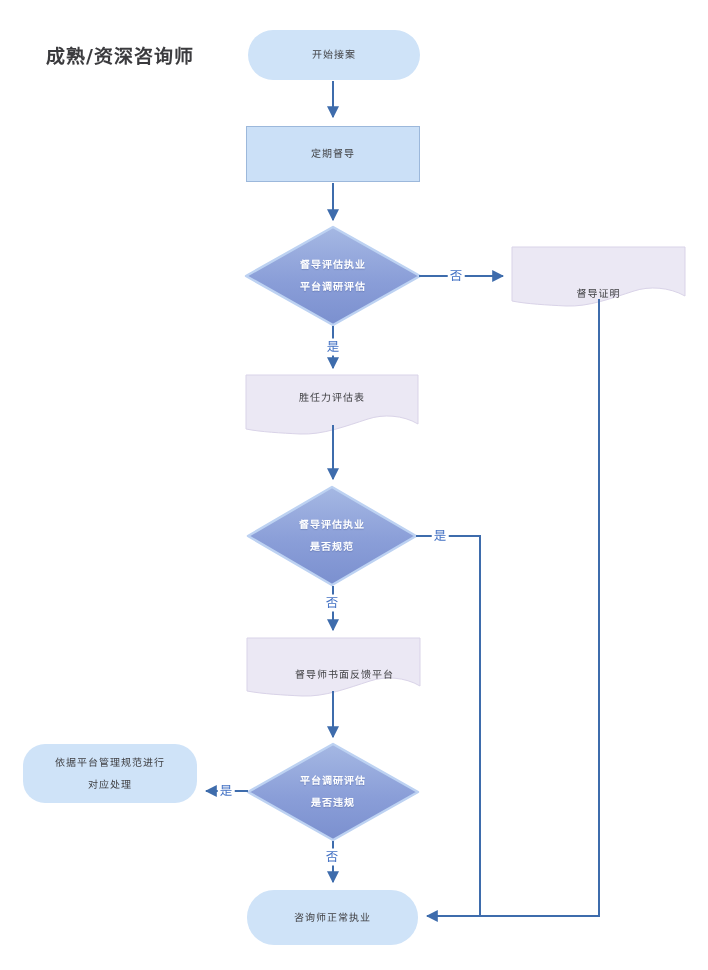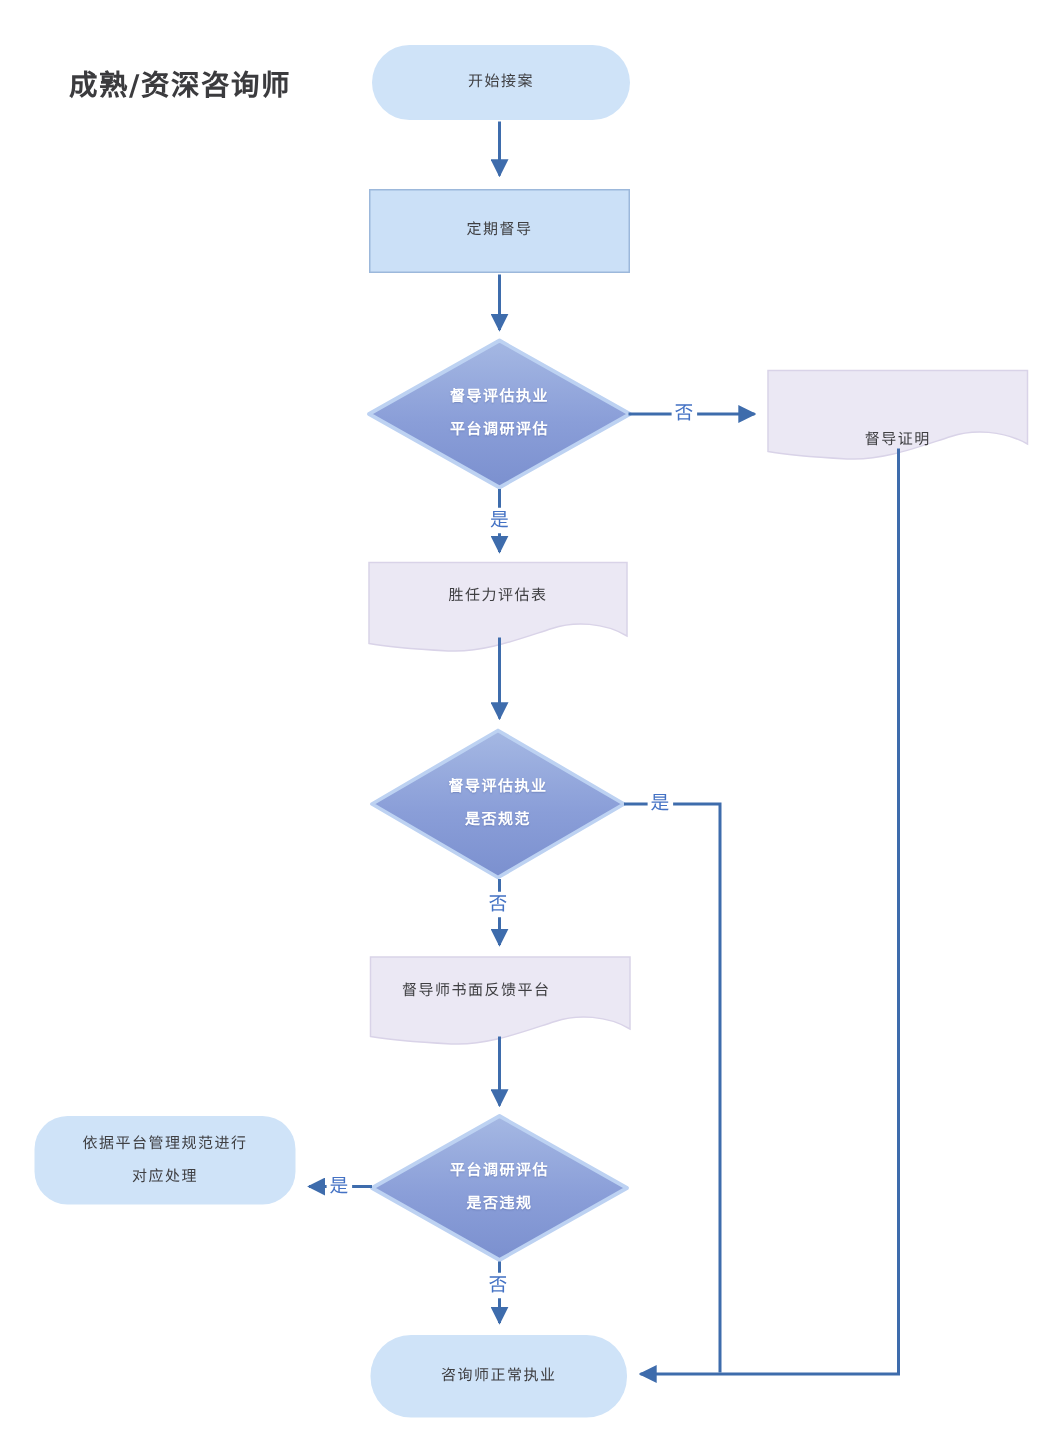--- a/index.html
+++ b/index.html
@@ -93,21 +93,21 @@
 
   <div class="shape-label" style="left:246px;top:375px;width:172px;height:46px;text-align:right;">
     <span>胜任力评估表</span>
   </div>
 
   <div class="shape-label diamond-label" style="left:252px;top:512px;width:160px;height:48px;">
     <span>督导评估执业</span>
     <span>是否规范</span>
   </div>
 
-  <div class="shape-label" style="left:247px;top:638px;width:141px;height:46px;">
+  <div class="shape-label" style="left:247px;top:652px;width:141px;height:46px;padding-left:27px;">
     <span>督导师书面反馈平台</span>
   </div>
 
   <div class="shape-label diamond-label" style="left:253px;top:768px;width:160px;height:48px;">
     <span>平台调研评估</span>
     <span>是否违规</span>
   </div>
 
   <div class="node rounded" style="left:23px;top:744px;width:174px;height:59px;border-radius:22px;">
     <span>依据平台管理规范进行</span>

